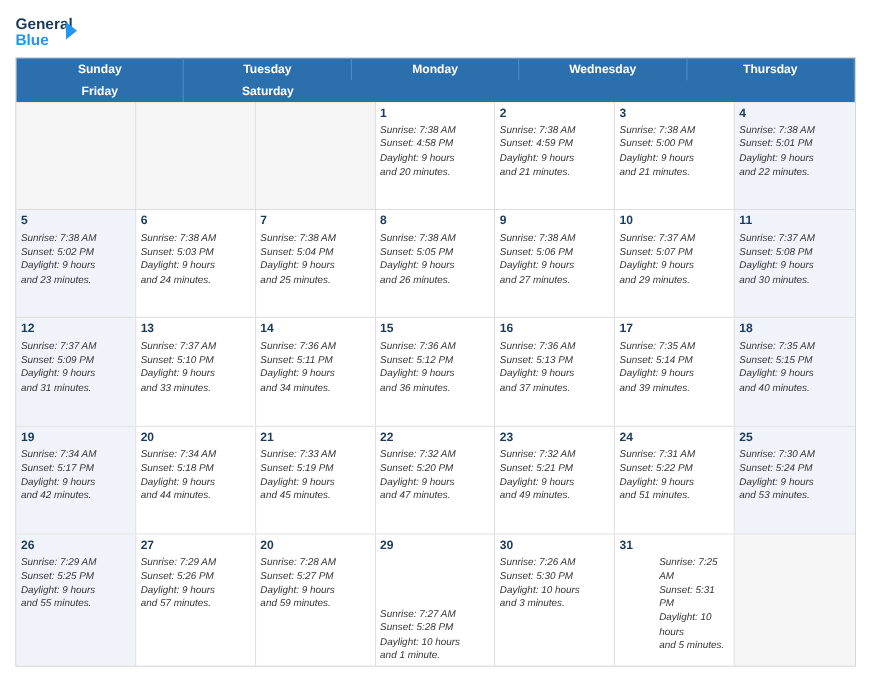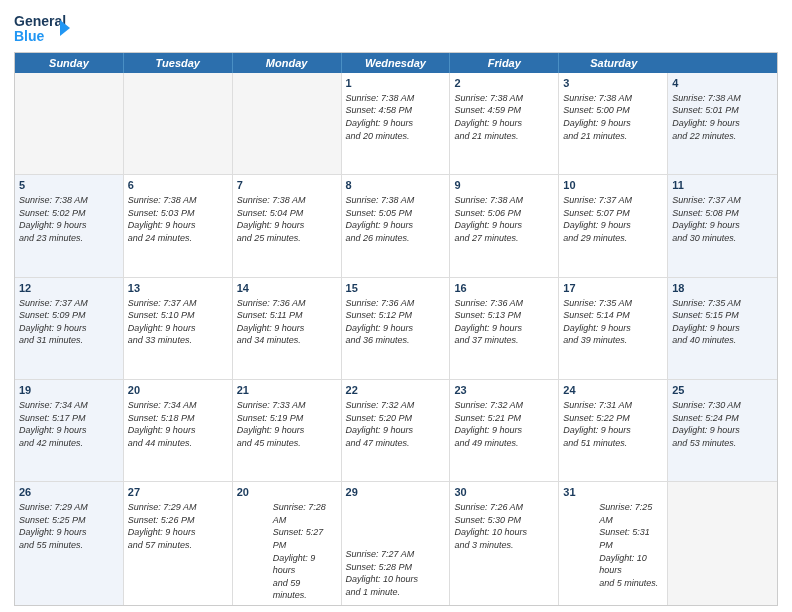--- a/index.html
+++ b/index.html
@@ -43,23 +43,22 @@
       color: #1a3a5c;
     }
     .calendar {
       flex: 1;
       display: flex;
       flex-direction: column;
       border: 1px solid #ccc;
     }
     .cal-header-row {
       display: grid;
-      grid-template-columns: repeat(7, 1fr);
+      grid-template-columns: repeat(5, 1fr);
       background: #2c6fad;
-      font-style: italic;
     }
     .cal-header-cell {
       color: #fff;
       font-size: 11px;
       font-weight: bold;
       padding: 4px 4px;
       text-align: center;
       border-right: 1px solid #4a8fc4;
     }
     .cal-header-cell:last-child { border-right: none; }
@@ -118,20 +117,21 @@
       <div class="calendar-subtitle"></div>
     </div>
   </div>
 
   <div class="calendar">
     <div class="cal-header-row" id="cal-header">
         <div class="cal-header-cell">Sunday</div>
         <div class="cal-header-cell">Tuesday</div>
         <div class="cal-header-cell">Monday</div>
         <div class="cal-header-cell">Wednesday</div>
+        <div class="cal-header-cell">Thursday</div>
         <div class="cal-header-cell">Friday</div>
         <div class="cal-header-cell">Saturday</div>
       </div>
     <div class="cal-body" id="cal-body">
         <div class="cal-row">
           <div class="cal-cell empty"></div>
           <div class="cal-cell empty"></div>
           <div class="cal-cell empty"></div>
           <div class="cal-cell">
             <span class="day-num">1</span>
@@ -325,21 +325,21 @@
           </div>
           <div class="cal-cell">
             <span class="day-num">27</span>
             <div class="cell-info" style="white-space: pre-line;">Sunrise: 7:29 AM
 Sunset: 5:26 PM
 Daylight: 9 hours
 and 57 minutes.</div>
           </div>
           <div class="cal-cell">
             <span class="day-num">20</span>
-            <div class="cell-info" style="white-space: pre-line; margin-left: 36px;">Sunrise: 7:28 AM
+            <div class="cell-info" style="white-space: pre-line;">Sunrise: 7:28 AM
 Sunset: 5:27 PM
 Daylight: 9 hours
 and 59 minutes.</div>
           </div>
           <div class="cal-cell">
             <span class="day-num">29</span>
             <div class="cell-info" style="white-space: pre-line; margin-top: 48px;">Sunrise: 7:27 AM
 Sunset: 5:28 PM
 Daylight: 10 hours
 and 1 minute.</div>

